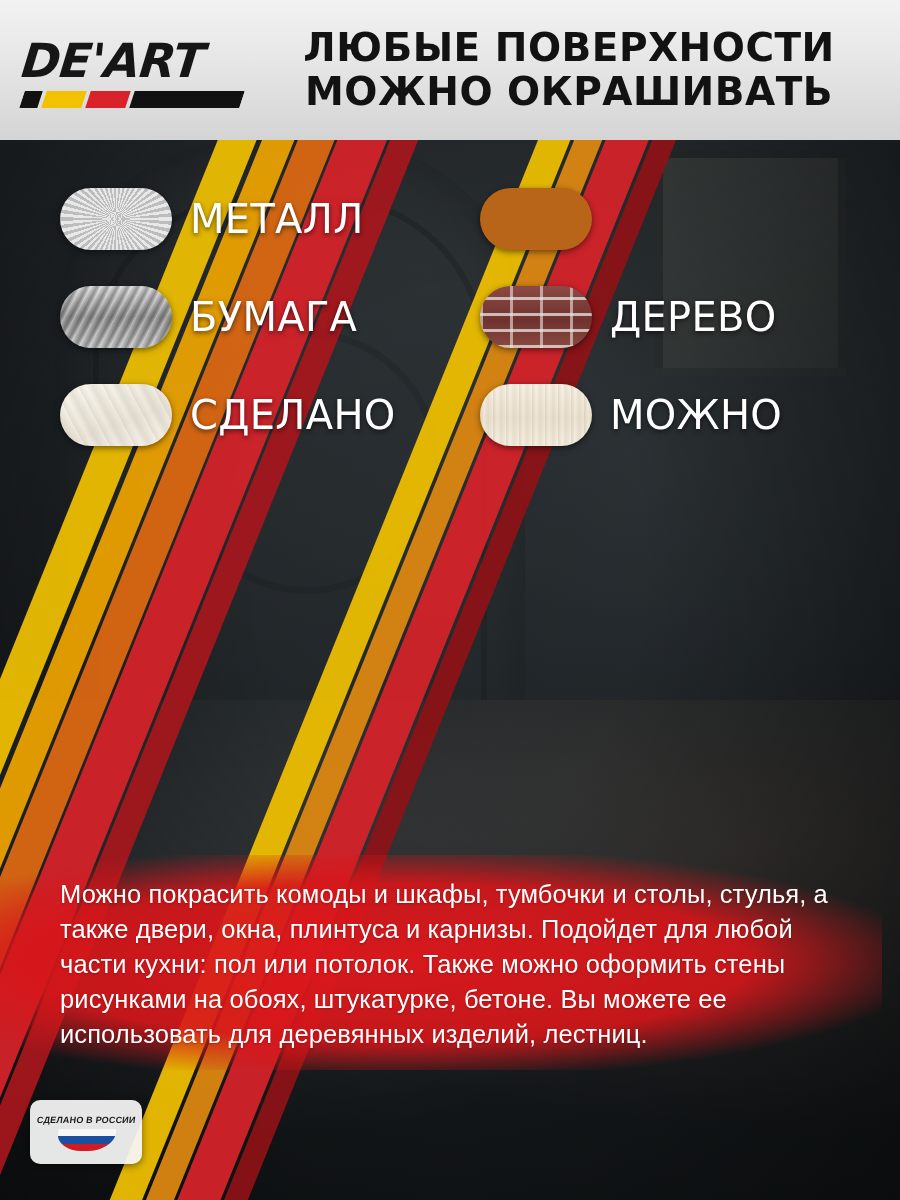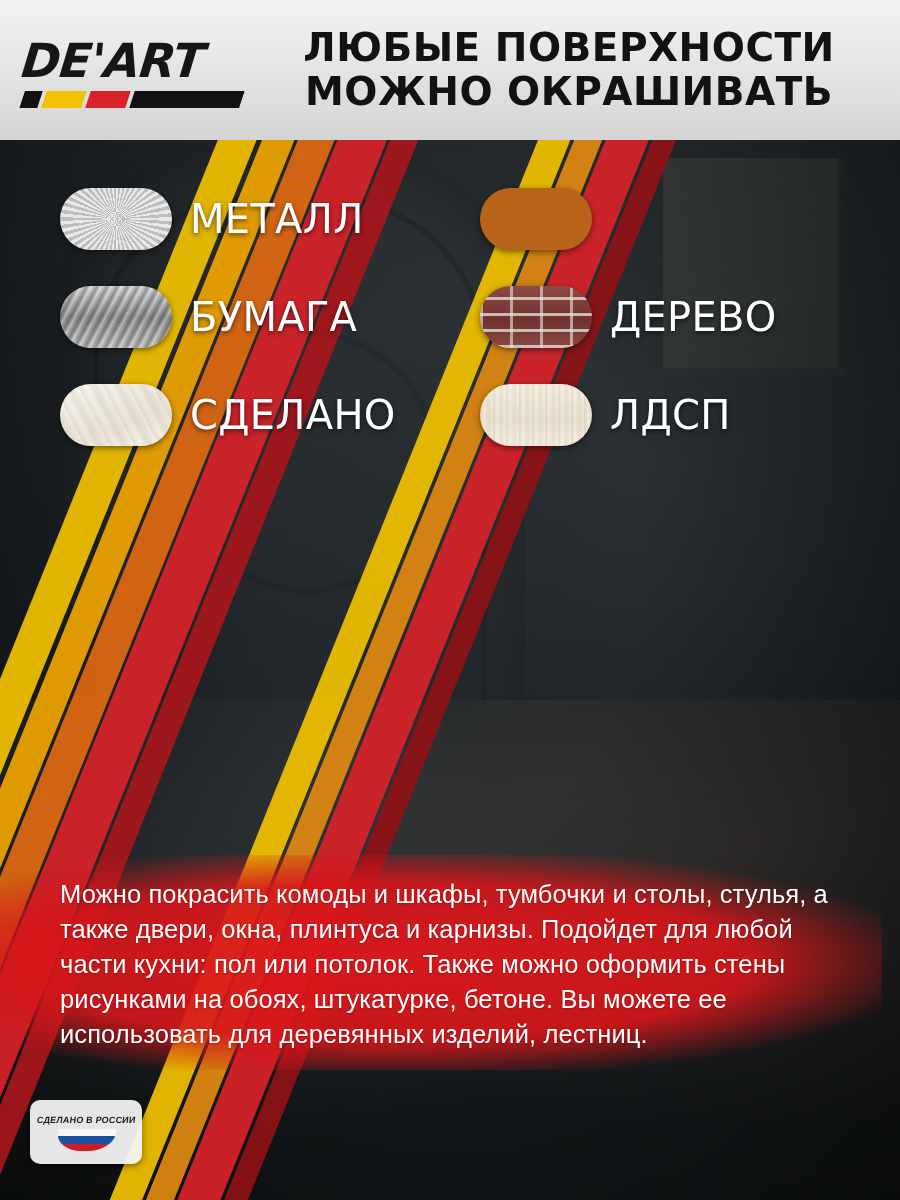--- a/index.html
+++ b/index.html
@@ -391,21 +391,21 @@
         </div>
 
 
         <div class="srow">
           <div class="swatch tex-brick"></div>
           <div class="slabel">ДЕРЕВО</div>
         </div>
 
         <div class="srow">
           <div class="swatch tex-ldsp"></div>
-          <div class="slabel">ЛДСП</div>
+          <div class="slabel">МОЖНО</div>
         </div>
       </div>
     </div>
 
     <div class="desc-wrap">
       <div class="desc-blob"></div>
       <div class="desc-text">Можно покрасить комоды и шкафы, тумбочки и столы, стулья, а также двери, окна, плинтуса и карнизы. Подойдет для любой части кухни: пол или потолок. Также можно оформить стены рисунками на обоях, штукатурке, бетоне. Вы можете ее использовать для деревянных изделий, лестниц.</div>
     </div>
 
     <div class="badge">

